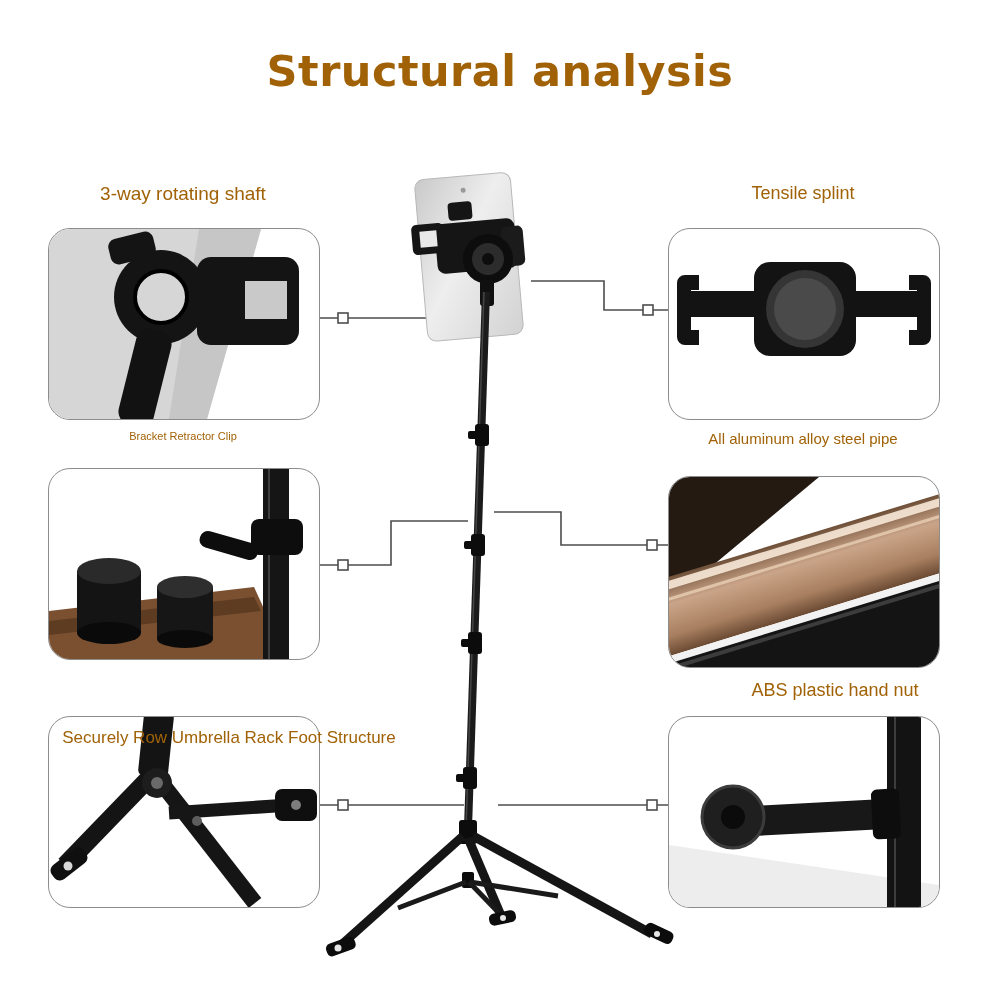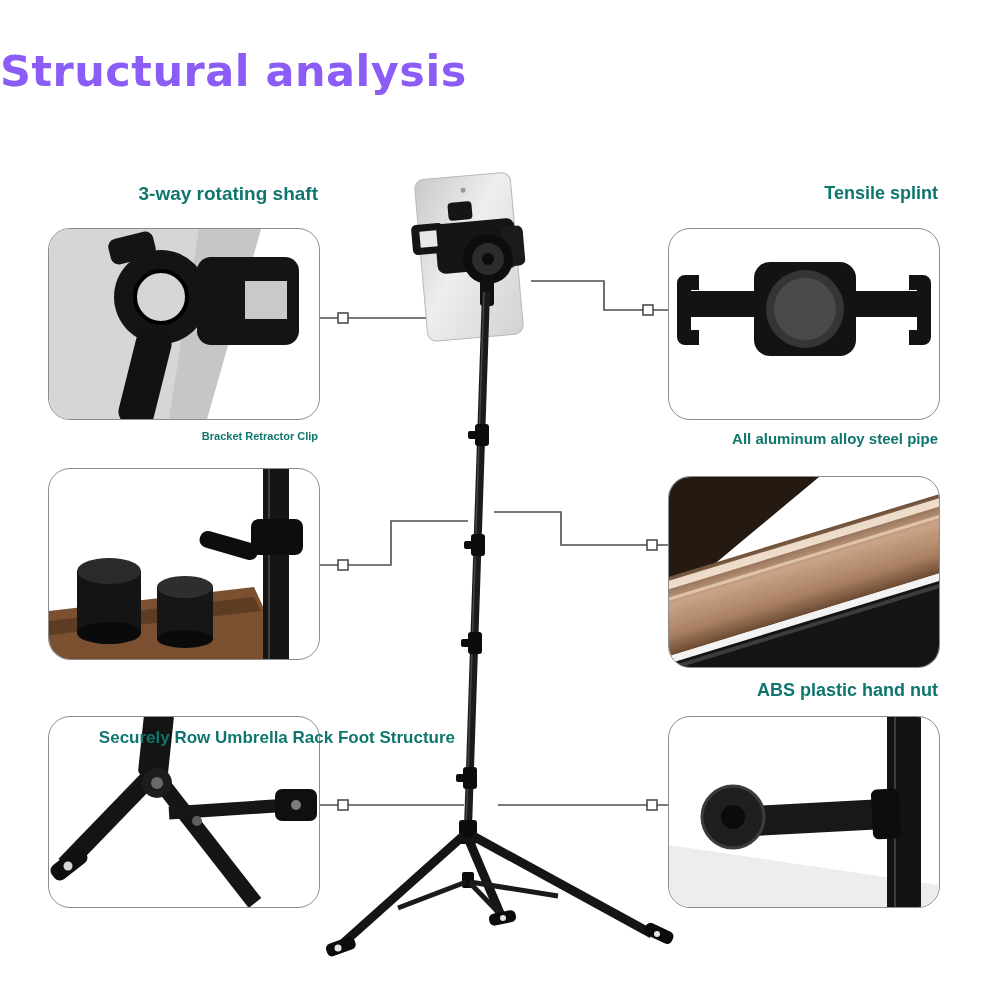--- a/index.html
+++ b/index.html
@@ -9,23 +9,24 @@
     height: 1000px;
     margin: 0 auto;
     background: #ffffff;
     font-family: "Liberation Sans", sans-serif;
     overflow: hidden;
   }
   .page-title {
     position: absolute;
     top: 46px; left: 0;
     width: 100%;
+    text-align: center;
     font-size: 43px;
     font-weight: 900;
-    color: #8b5cf6;
+    color: #a16207;
     letter-spacing: 0.5px;
     font-family: "DejaVu Sans", sans-serif;
   }
   .overlay {
     position: absolute;
     left: 0; top: 0;
     width: 1000px; height: 1000px;
     z-index: 1;
   }
   .stand-layer { z-index: 2; }
@@ -34,38 +35,38 @@
     width: 270px; height: 190px;
     border: 1px solid #8c8c8c;
     border-radius: 22px;
     background: #ffffff;
     overflow: hidden;
     z-index: 3;
   }
   .callout-box svg { display: block; width: 100%; height: 100%; }
   .callout-label {
     position: absolute;
-    text-align: right;
-    font-weight: 700;
-    color: #0f766e;
+    text-align: center;
+    font-weight: 400;
+    color: #a16207;
     z-index: 4;
     line-height: 1.15;
   }
   .box-tl { left: 48px;  top: 228px; }
   .box-tr { left: 668px; top: 228px; }
   .box-ml { left: 48px;  top: 468px; }
   .box-mr { left: 668px; top: 476px; }
   .box-bl { left: 48px;  top: 716px; }
   .box-br { left: 668px; top: 716px; }
   .label-tl { left: 48px;  top: 183px; width: 270px; font-size: 19px; }
   .label-tr { left: 668px; top: 183px; width: 270px; font-size: 18px; }
   .label-ml { left: 48px;  top: 430px; width: 270px; font-size: 11px; }
   .label-mr { left: 668px; top: 430px; width: 270px; font-size: 15px; }
   .label-bl { left: 3px;   top: 680px; width: 452px; font-size: 17px; margin-top: 48px; }
-  .label-br { left: 668px; top: 680px; width: 270px; font-size: 18px; }
+  .label-br { left: 700px; top: 680px; width: 270px; font-size: 18px; }
 </style>
 </head>
 <body>
 
 <div class="canvas">
 
   <div class="page-title">Structural analysis</div>
 
   <svg class="overlay" viewBox="0 0 1000 1000" aria-hidden="true">
     <g fill="none" stroke="#4d4d4d" stroke-width="1.6">

